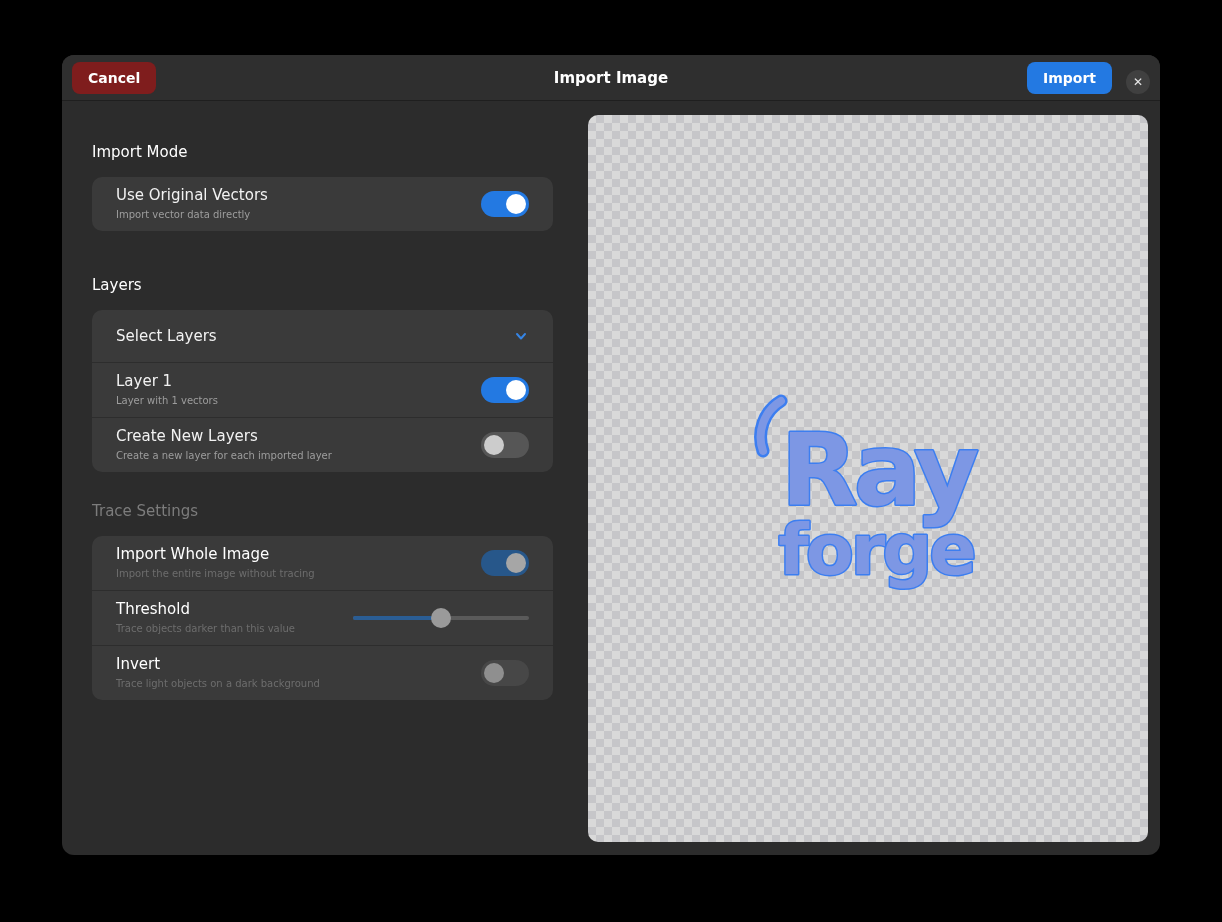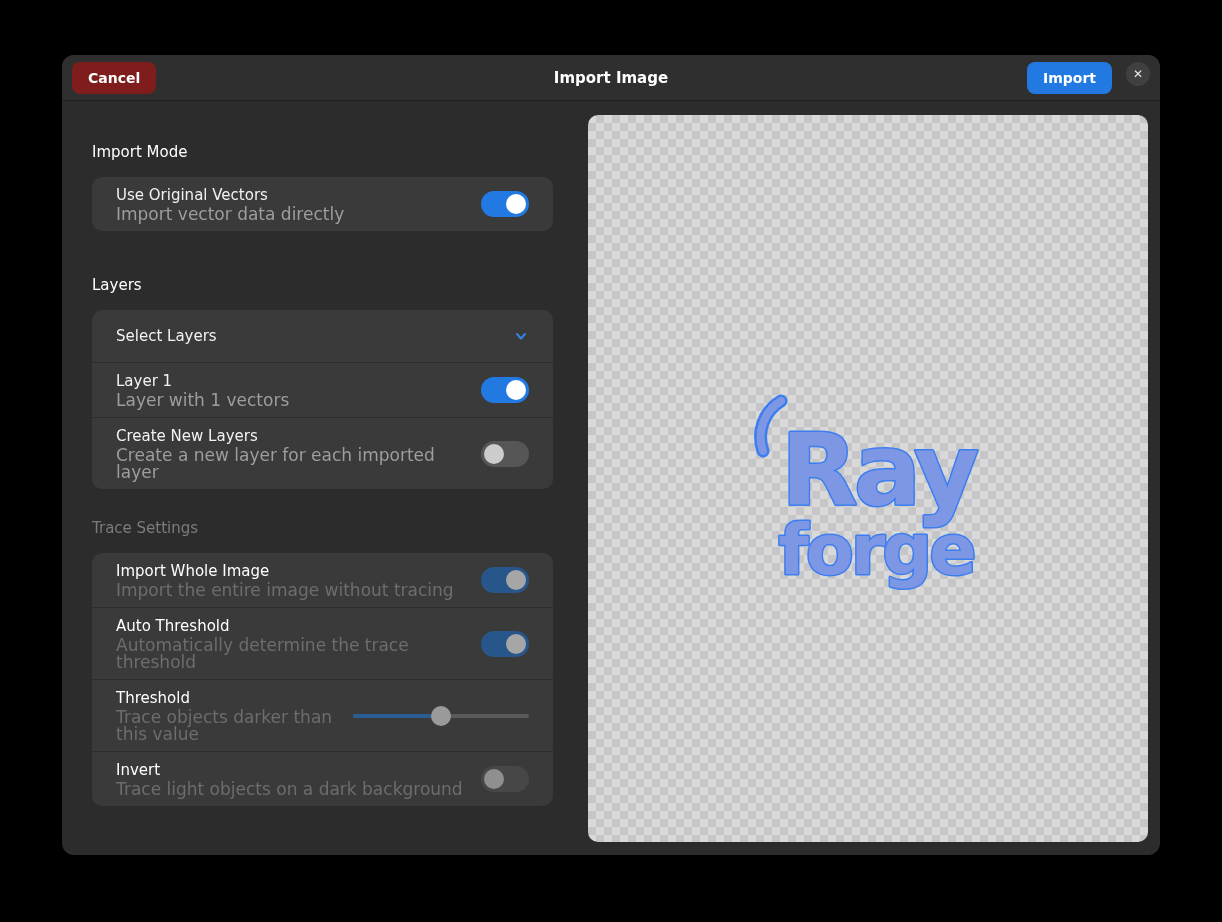--- a/index.html
+++ b/index.html
@@ -20,21 +20,21 @@
   .hb-title {
     position:absolute; left:0; right:0; text-align:center;
     color:#ffffff; font-size:15px; font-weight:bold; pointer-events:none;
   }
   .btn {
     border:none; border-radius:8px; height:32px; padding:0 16px;
     font-size:14px; font-weight:bold; cursor:pointer;
     font-family:inherit;
   }
   .btn-cancel { background:#7f1d1d; color:#ffffff; }
-  .hb-right { margin-left:auto; display:flex; align-items:flex-start; gap:14px; }
+  .hb-right { margin-left:auto; display:flex; align-items:flex-end; gap:14px; }
   .btn-import { background:#2379e2; color:#ffffff; }
   .btn-close {
     width:24px; height:24px; border-radius:50%; background:#404040;
     color:#e8e8e8; border:none; font-size:12px; line-height:24px;
     text-align:center; cursor:pointer; padding:0;
   }
 
   
   .content { position:relative; height:753px; }
 
@@ -50,21 +50,21 @@
   .group {
     margin-top:16px; background:#3a3a3a; border-radius:10px; overflow:hidden;
   }
   .row {
     display:flex; align-items:center; padding:8px 24px; min-height:54px;
   }
   .row + .row { border-top:1px solid #2d2d2d; }
   .row-expander { min-height:52px; }
   .row-text { flex:1; min-width:0; padding-right:10px; }
   .row-title { color:#f2f2f2; font-size:15px; line-height:20px; }
-  .row-sub { color:#9d9d9d; font-size:17px; line-height:17px; margin-top:1px; }
+  .row-sub { color:#9d9d9d; font-size:10px; line-height:17px; margin-top:1px; }
 
   .group.disabled .row-title { color:#ffffff; }
   .group.disabled .row-sub { color:#6d6d6d; }
 
   
   .toggle {
     position:relative; width:48px; height:26px; border-radius:13px;
     background:#565656; flex:0 0 auto; cursor:pointer;
   }
   .toggle .knob {
@@ -178,29 +178,20 @@
           <div class="row-text">
             <div class="row-title">Import Whole Image</div>
             <div class="row-sub">Import the entire image without tracing</div>
           </div>
           <div class="toggle on">
               <div class="knob"></div>
             </div>
         </div>
         <div class="row">
           <div class="row-text">
-            <div class="row-title">Auto Threshold</div>
-            <div class="row-sub">Automatically determine the trace threshold</div>
-          </div>
-          <div class="toggle on">
-              <div class="knob"></div>
-            </div>
-        </div>
-        <div class="row">
-          <div class="row-text">
             <div class="row-title">Threshold</div>
             <div class="row-sub">Trace objects darker than this value</div>
           </div>
           <div class="slider">
             <div class="track"></div>
             <div class="fill" style="width:88px;"></div>
             <div class="knob" style="left:78px;"></div>
           </div>
         </div>
         <div class="row">

